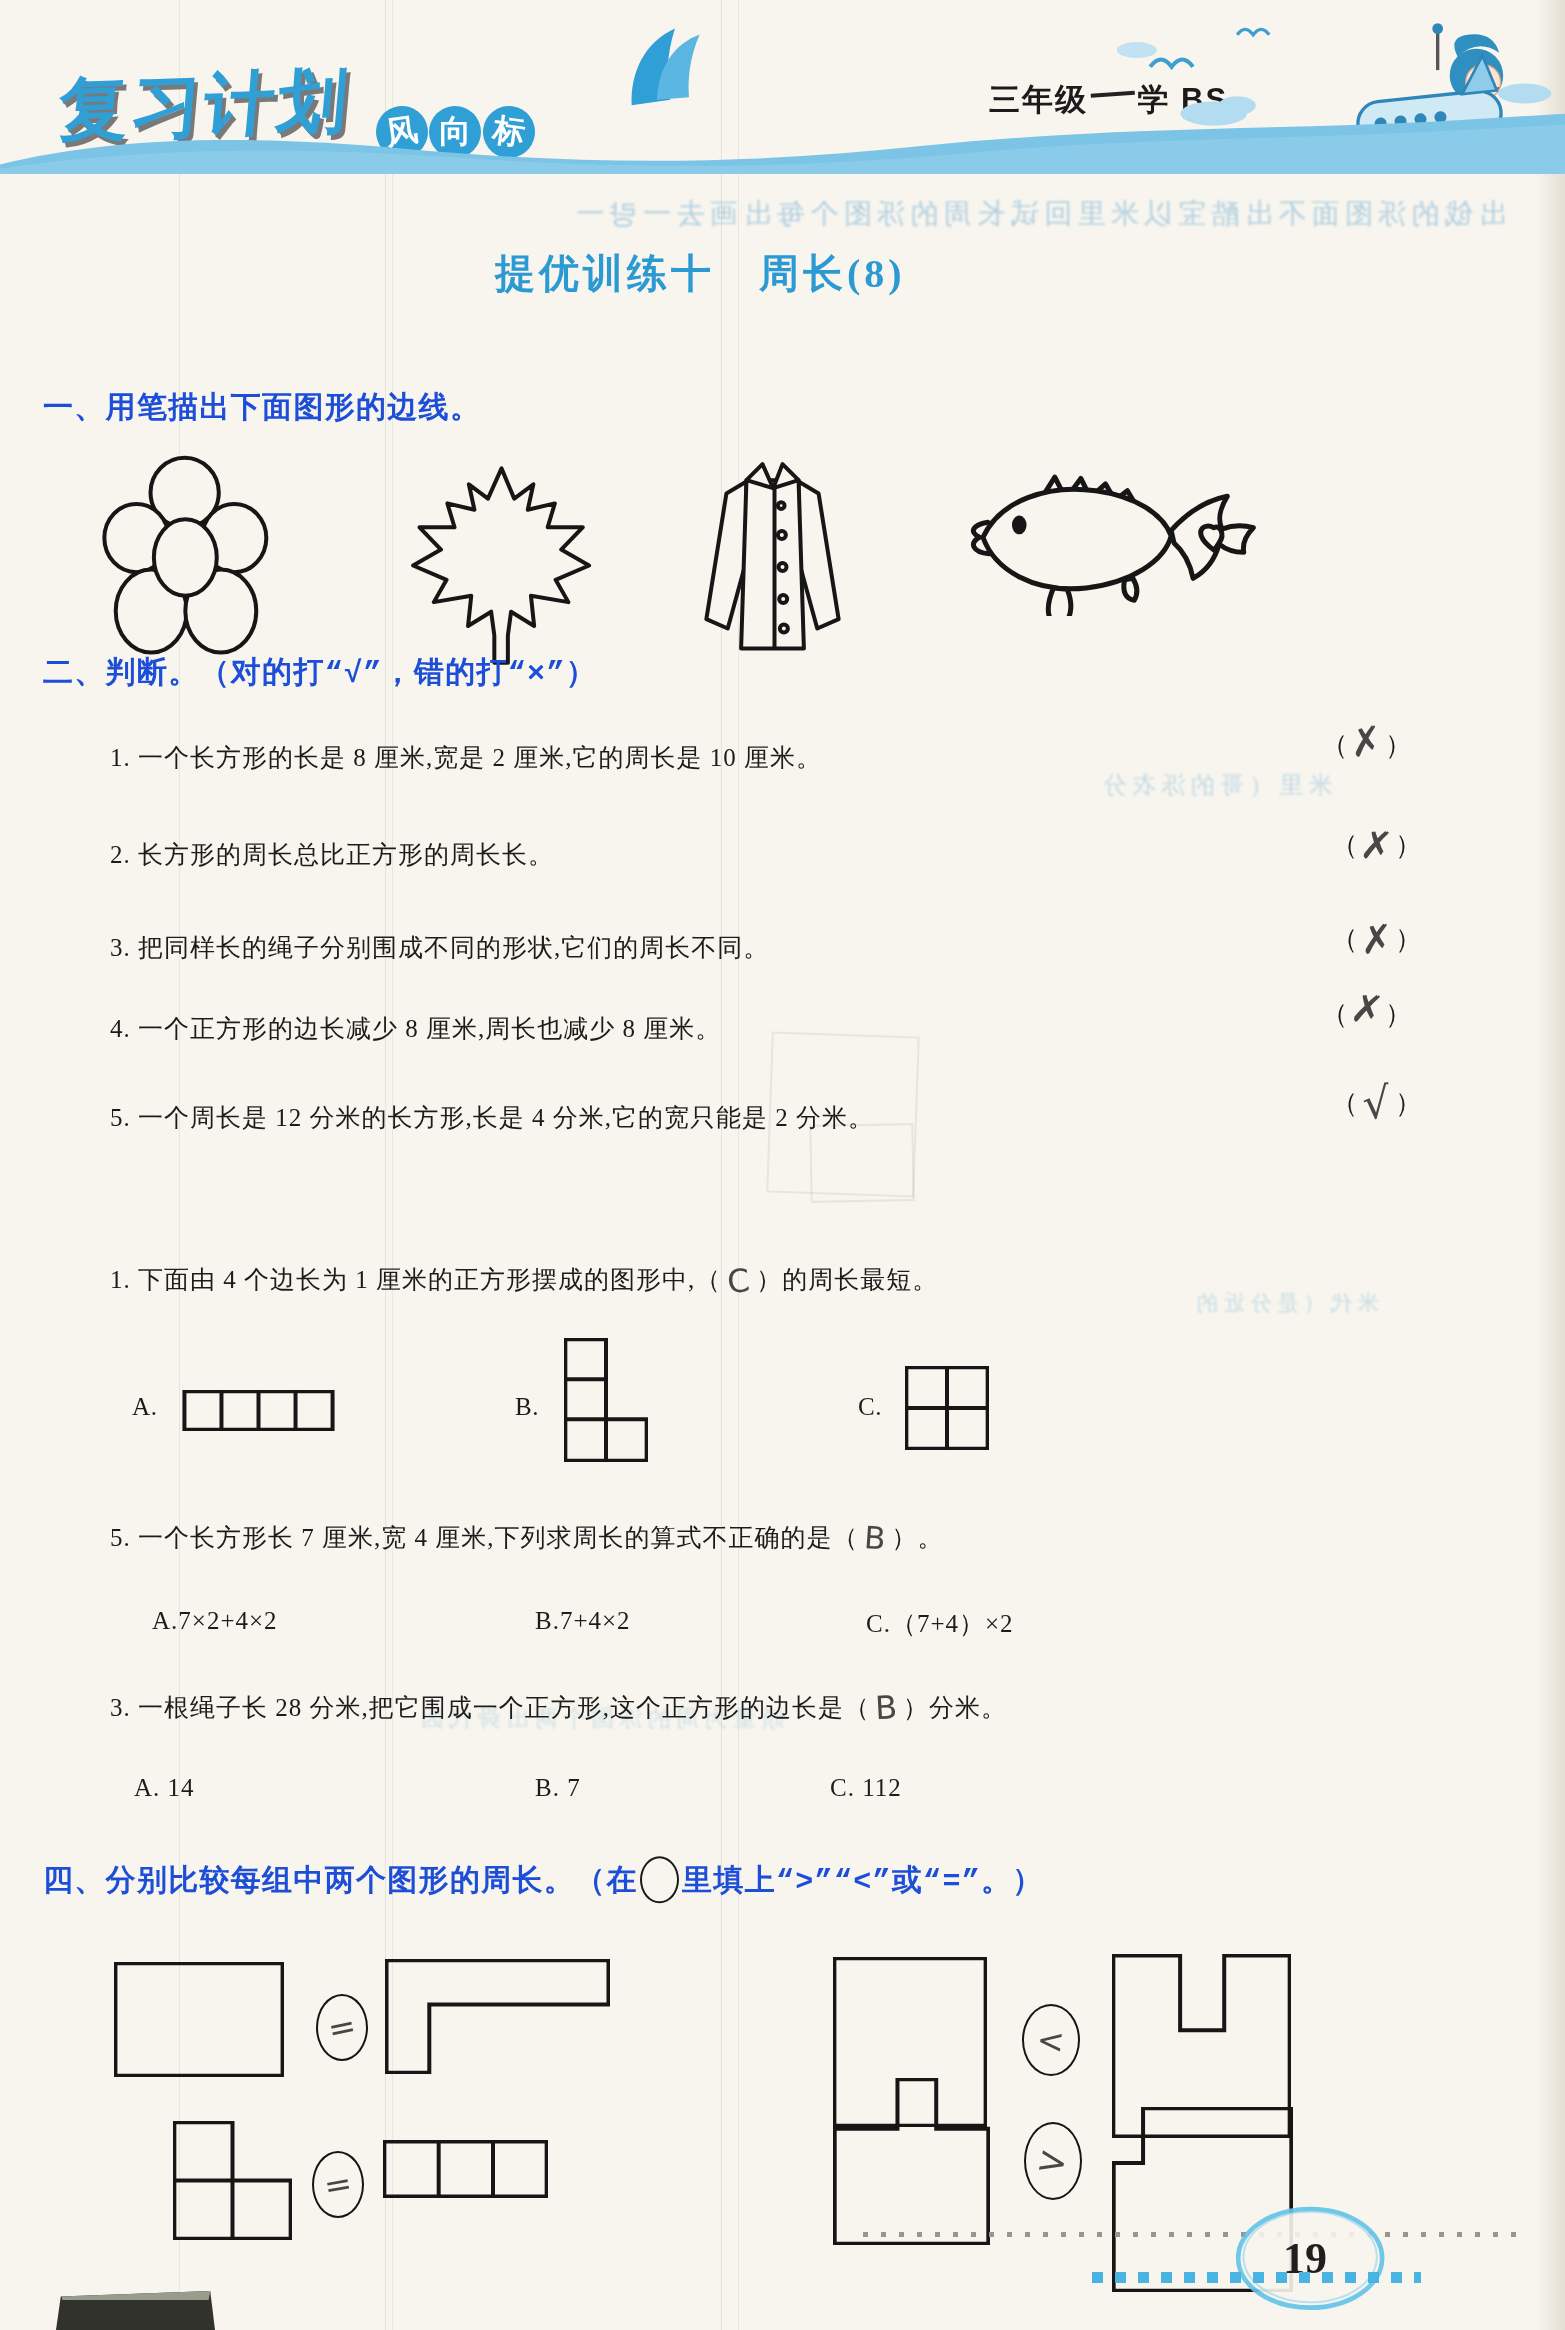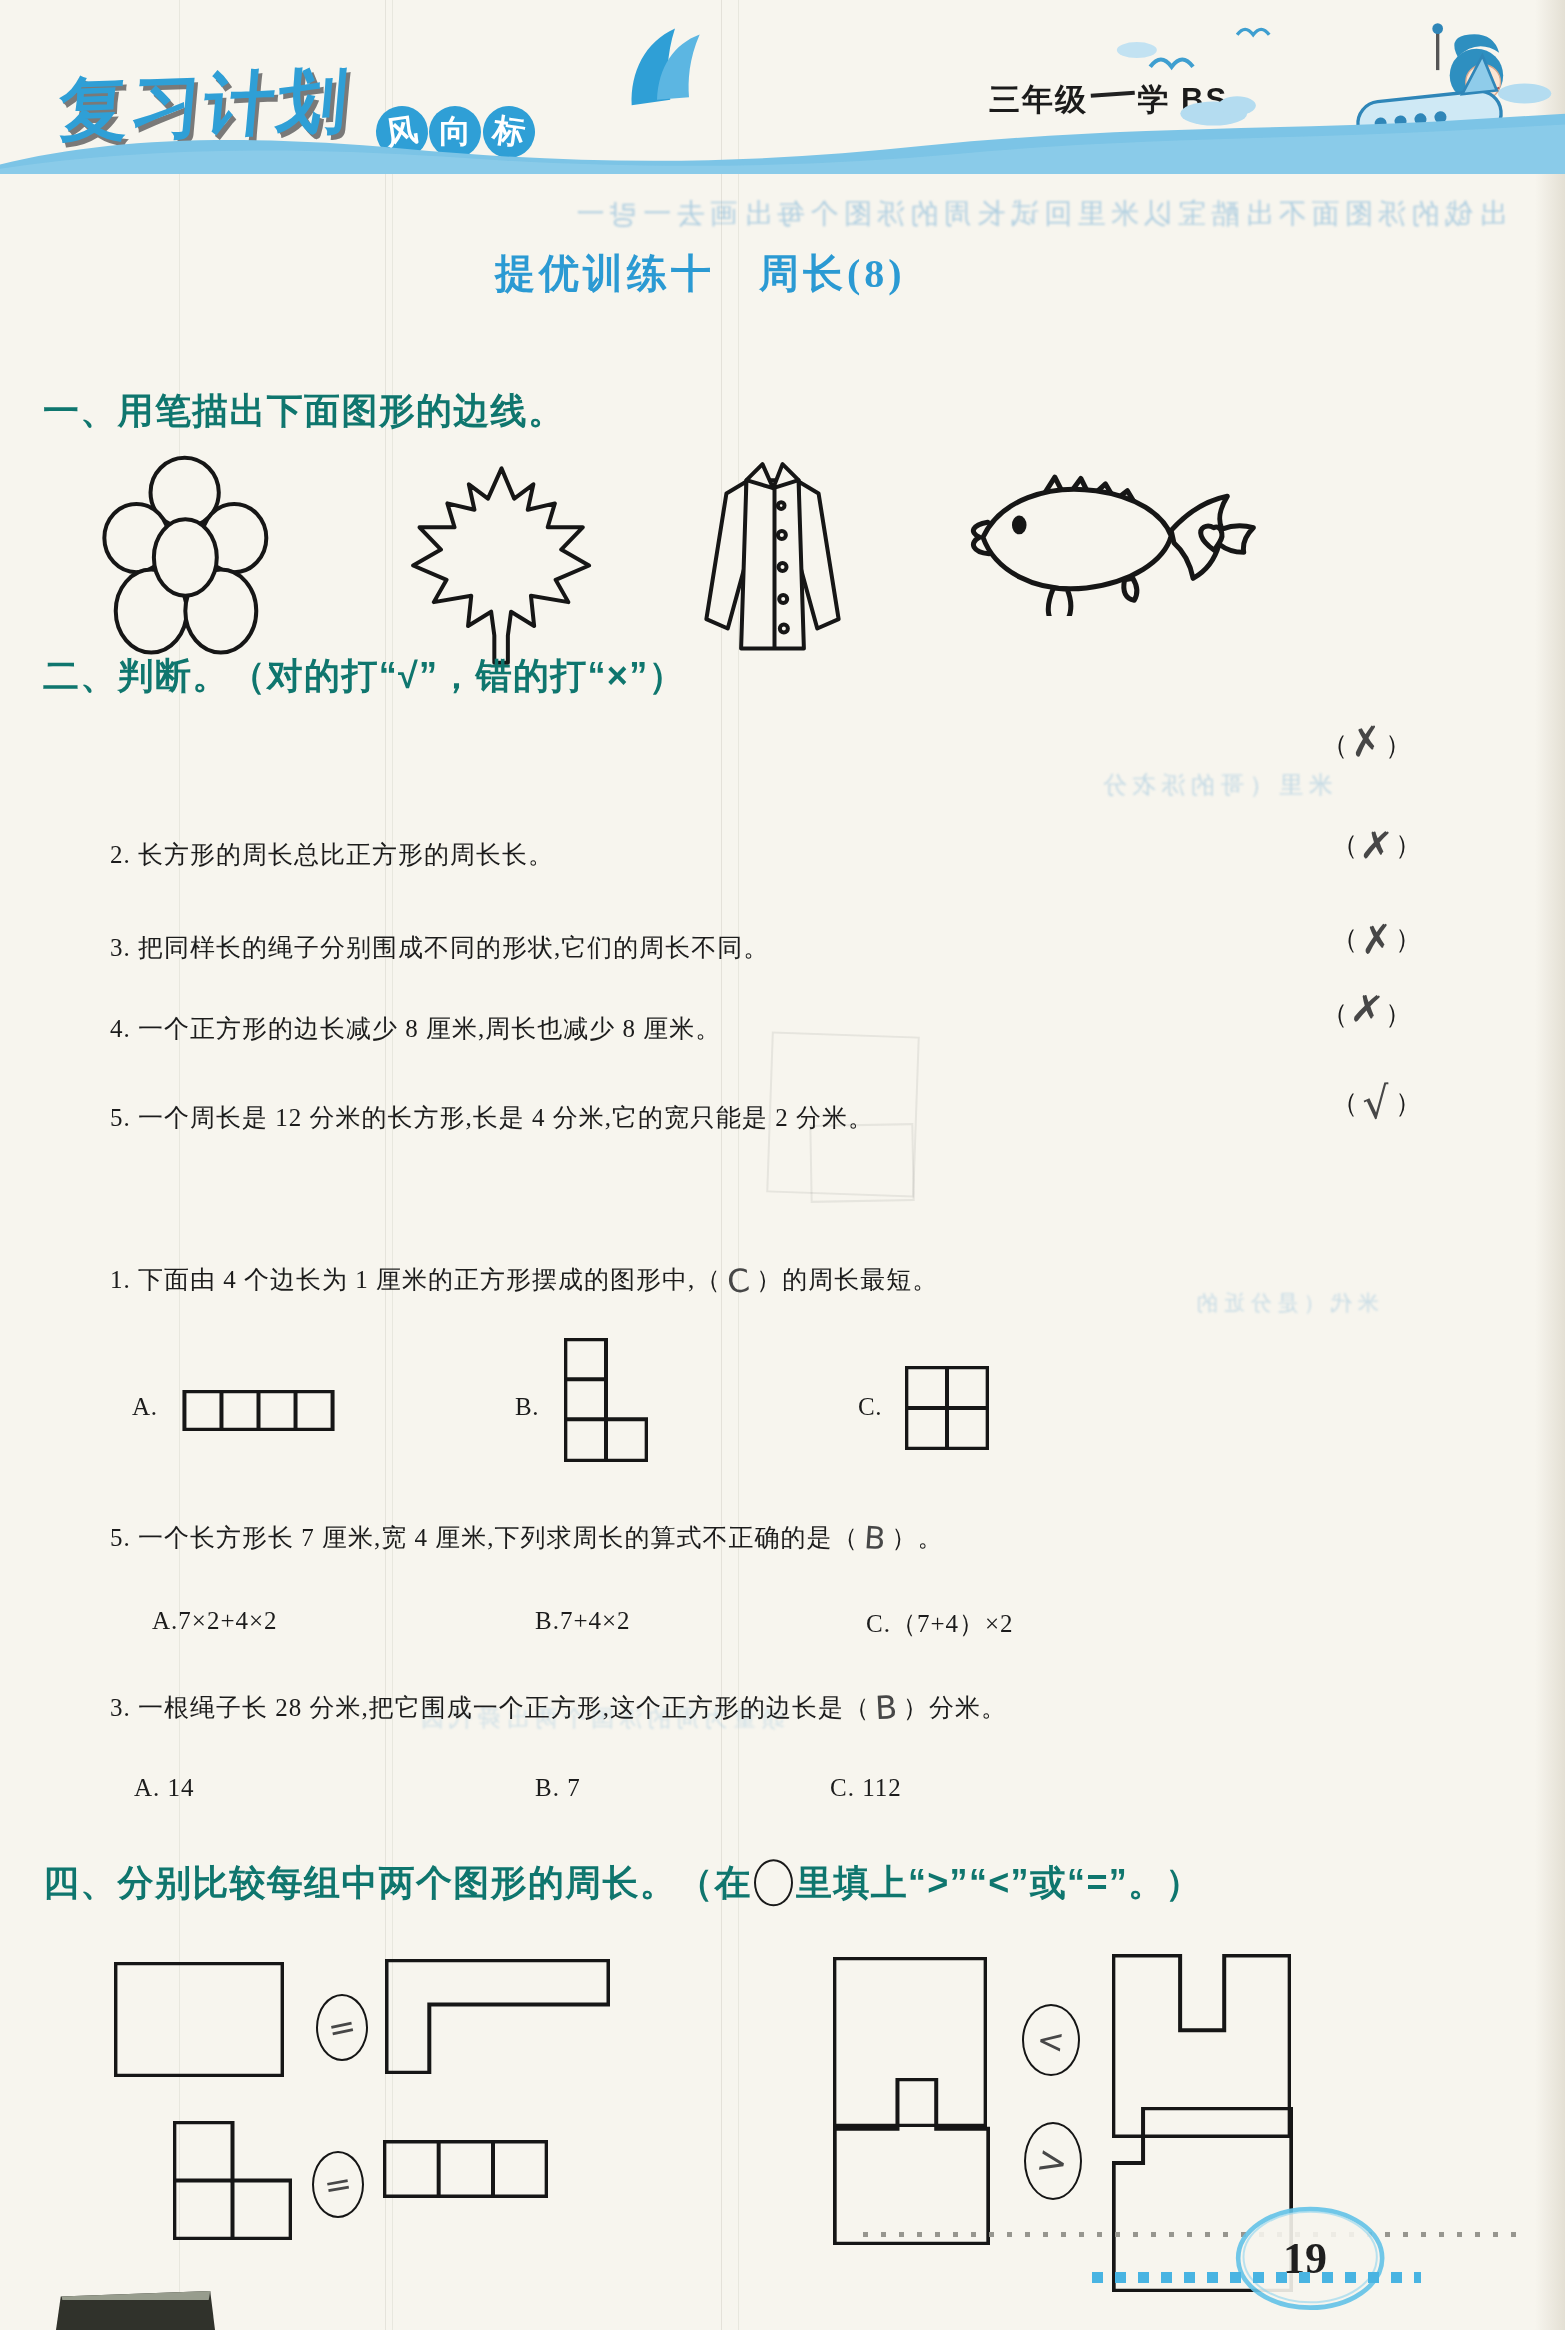--- a/index.html
+++ b/index.html
@@ -15,22 +15,22 @@
   .badge span{display:flex;align-items:center;justify-content:center;width:52px;height:52px;
               border-radius:50%;background:#2f9fd6;color:#fff;font-family:"Liberation Sans",sans-serif;
               font-weight:900;font-size:32px;}
   .badge span:nth-child(1){transform:rotate(-8deg);}
   .badge span:nth-child(3){transform:rotate(8deg);}
   .edition{left:989px;top:79px;font-family:"Liberation Sans",sans-serif;font-weight:700;
            font-size:31px;color:#1b1b1b;letter-spacing:2px;}
   .edition .scribble{display:inline-block;width:44px;height:6.7px;border-top:4.7px solid #222;
                      transform:translateY(-6.7px) rotate(-4deg);margin:0 2.7px;}
   
-  .sec{font-family:Liberation Sans, sans-serif;font-weight:700;font-size:36px;
-       color:#0f766e;letter-spacing:1.3px;}
+  .sec{font-family:Liberation Mono, monospace;font-weight:700;font-size:30px;
+       color:#1d4ed8;letter-spacing:1.3px;}
   .title{left:495px;top:246px;font-size:40px;font-weight:700;color:#2b9ad3;letter-spacing:4px;}
   .bt{font-size:25px;letter-spacing:1px;}
   .lbl{font-size:25px;letter-spacing:0.7px;}
   .hand{font-family:"DejaVu Sans",sans-serif;color:#474747;}
   .paren{font-size:27px;color:#1c1c1c;}
   .ansbox{display:flex;align-items:center;}
   .ansbox .mk{display:inline-block;width:37px;text-align:center;font-size:39px;line-height:27px;}
   
   .cmp{border:2px solid #151515;border-radius:50%;display:flex;align-items:center;justify-content:center;background:transparent;}
   .cmp .mk{font-size:33px;color:#474747;font-family:"DejaVu Sans",sans-serif;}
@@ -167,20 +167,24 @@
       <path d="M52 88 C30 92 24 102 40 110 C24 118 30 132 54 134" fill="none" stroke-linecap="round"></path>
       <ellipse cx="98" cy="92" rx="7" ry="10" fill="#161616"></ellipse>
       <path d="M148 184 C136 212 138 234 156 240 C174 234 178 210 168 186 Z"></path>
       <path d="M252 172 C248 190 254 200 266 202 C272 192 270 180 264 170 Z"></path>
       <path d="M382 96 C372 90 360 96 364 108 C367 117 376 124 383 129 C388 120 396 113 394 104 C392 94 386 94 382 96 Z"></path>
     </g>
   </svg>
 
   <div class="abs sec" style="left:43px;top:652px">二、判断。（对的打“√”，错的打“×”）</div>
 
+  <div class="abs bt" style="left:110px;top:741px">
+    <span>1.</span>
+    <span>一个长方形的长是 8 厘米,宽是 2 厘米,它的周长是 10 厘米。</span>
+  </div>
   <div class="abs ansbox" style="left:1321px;top:727px">
     <span class="paren">（</span>
     <span class="mk hand" style="transform:rotate(-8deg) translateY(-4px)">✗</span>
     <span class="paren">）</span>
   </div>
 
   <div class="abs bt" style="left:110px;top:838px">
     <span>2.</span>
     <span>长方形的周长总比正方形的周长长。</span>
   </div>

